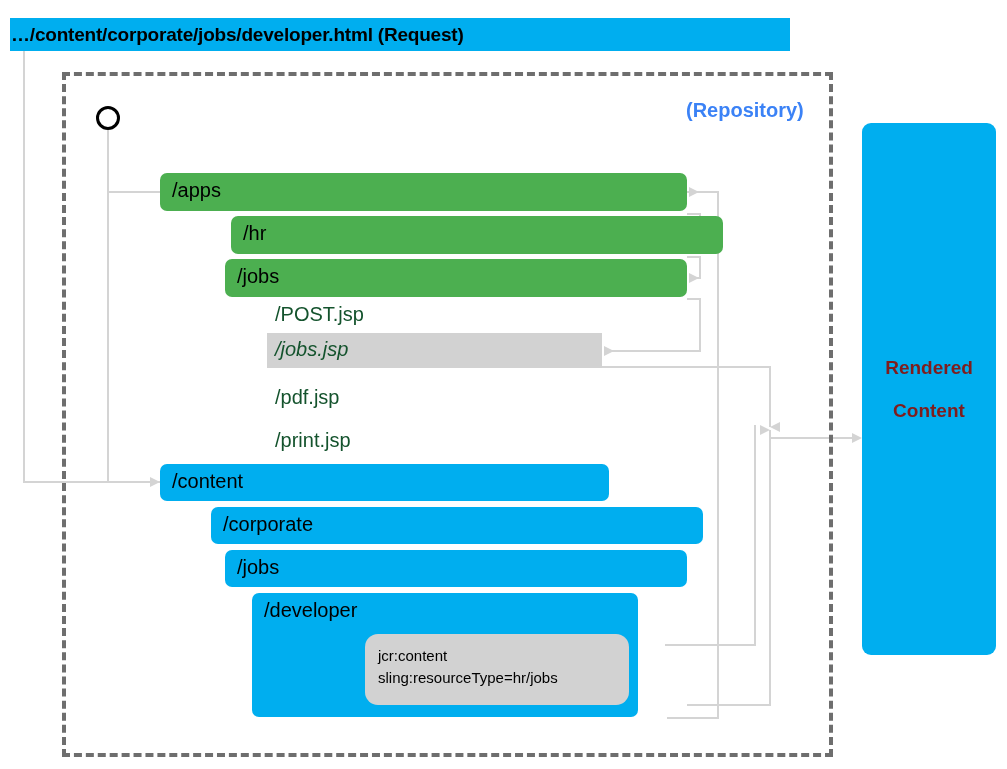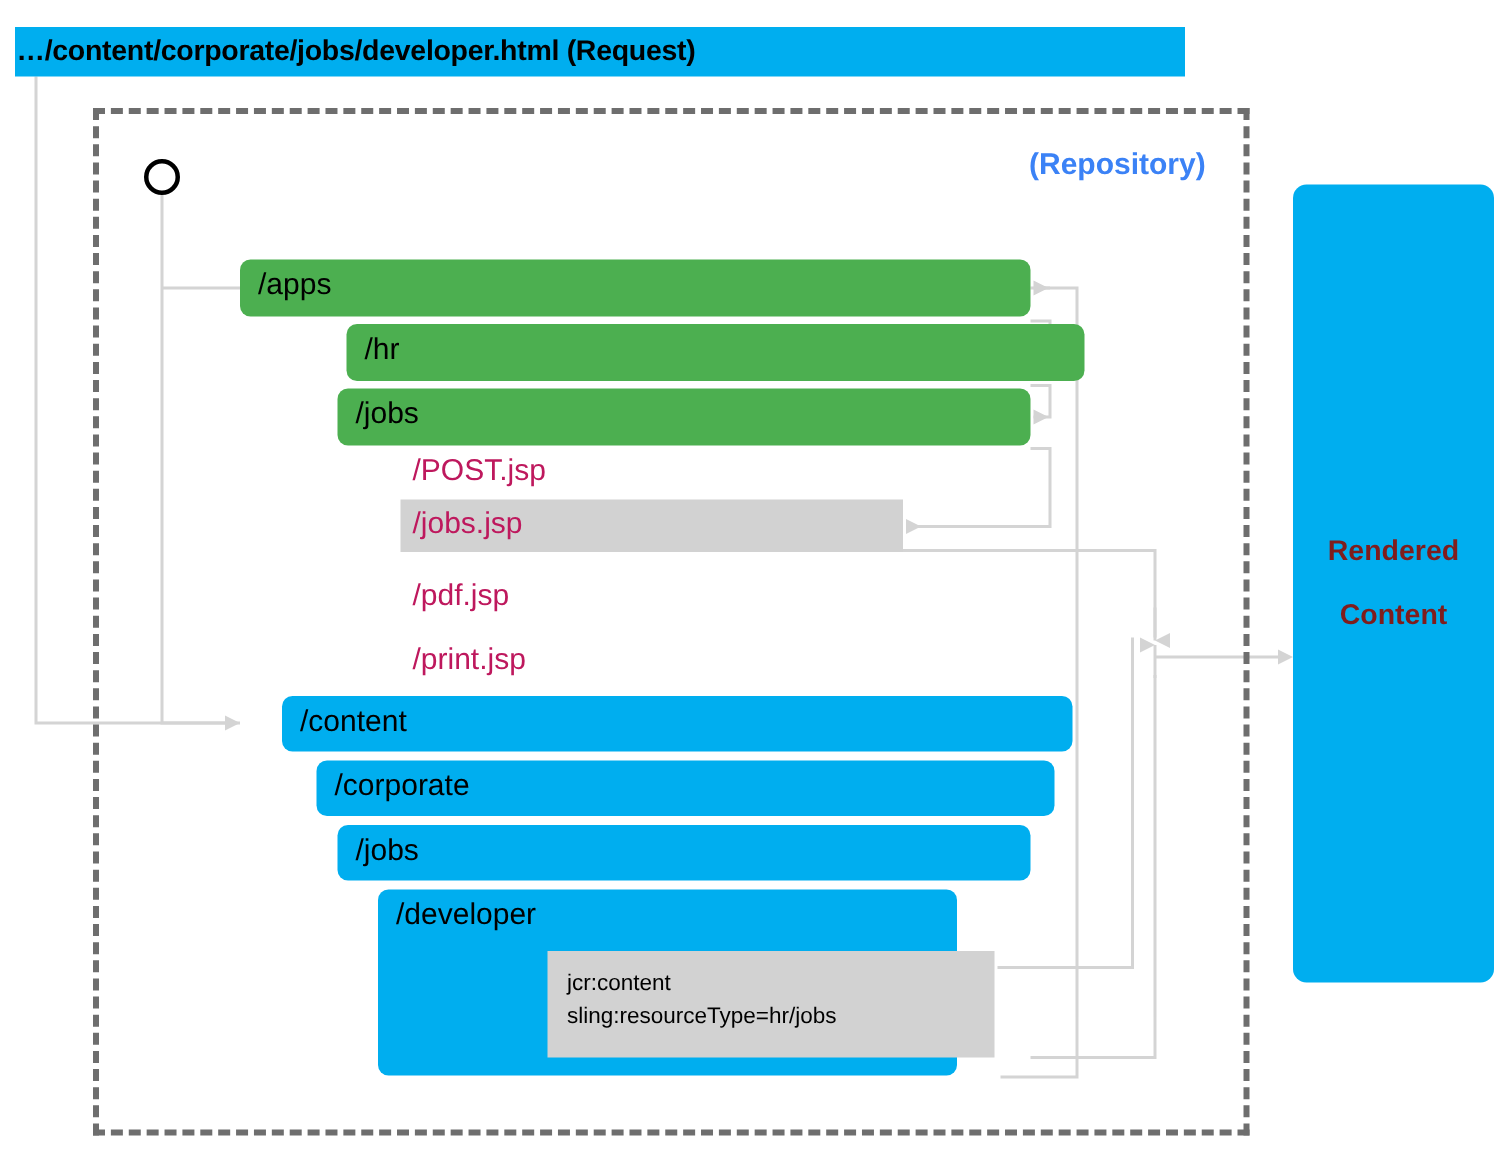--- a/index.html
+++ b/index.html
@@ -94,39 +94,40 @@
     white-space: nowrap;
   }
   .node.green { background: #4CAF50; }
   .node.blue  { background: #00AEEF; }
   
   .leaf {
     position: absolute;
     box-sizing: border-box;
     background: transparent;
   }
-  .leaf.highlighted { background: #D2D2D2; }
+  .leaf.highlighted { background: #D2D2D2; font-style: italic; }
   .leaf .leaf-label {
     position: absolute;
     left: 8px;
     top: 5px;
     font-size: 20px;
-    color: #be185d;
+    color: #14532d;
     white-space: nowrap;
   }
   
   .prop-box {
     position: absolute;
     left: 365px;
     top: 634px;
-    width: 298px;
+    width: 264px;
     height: 71px;
     background: #D2D2D2;
     box-sizing: border-box;
     padding: 11px 0 16px 13px;
+    border-radius: 13px;
   }
   .prop-box .prop-line {
     font-size: 15px;
     color: #000000;
     line-height: 22px;
     white-space: nowrap;
   }
   
   .rendered-panel {
     position: absolute;
@@ -231,21 +232,21 @@
   </div>
 
   <div class="leaf" style="left:267px; top:381px; width:335px; height:35px;">
     <span class="leaf-label">/pdf.jsp</span>
   </div>
 
   <div class="leaf" style="left:267px; top:424px; width:335px; height:35px;">
     <span class="leaf-label">/print.jsp</span>
   </div>
 
-  <div class="node blue" style="left:160px; top:464px; width:527px; height:37px;margin-left:28px;">
+  <div class="node blue" style="left:160px; top:464px; width:449px; height:37px;">
     <span class="node-label">/content</span>
   </div>
 
   <div class="node blue" style="left:195px; top:507px; width:492px; height:37px;margin-left:16px;">
     <span class="node-label">/corporate</span>
   </div>
 
   <div class="node blue" style="left:225px; top:550px; width:462px; height:37px;">
     <span class="node-label">/jobs</span>
   </div>

